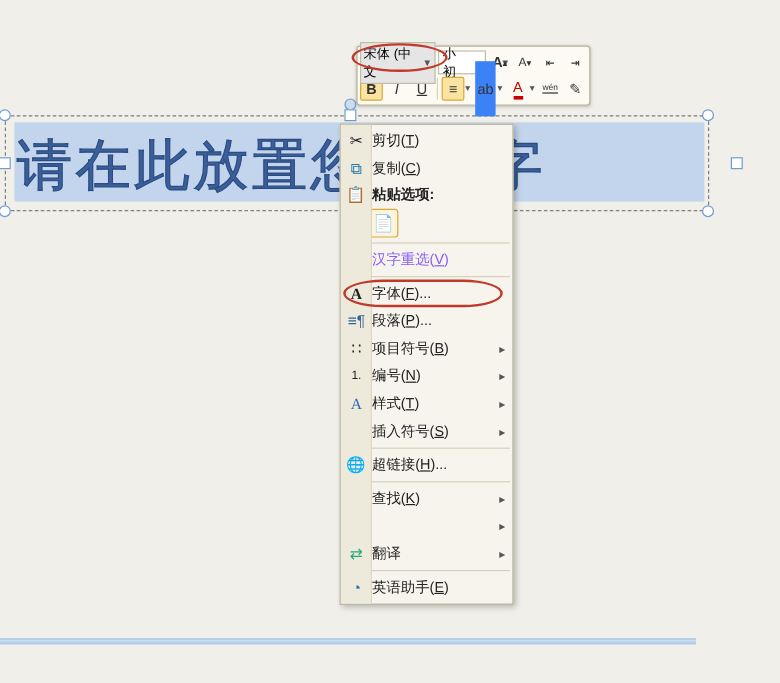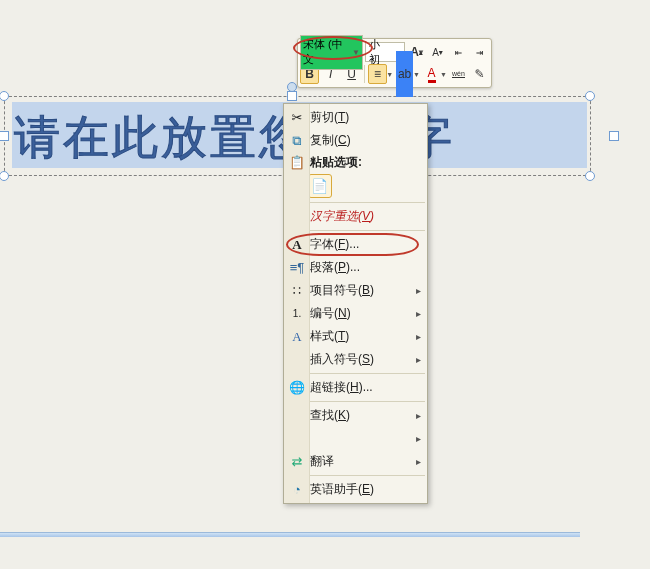--- a/index.html
+++ b/index.html
@@ -63,21 +63,21 @@
     border-radius: 3px;
     padding: 2px;
     box-shadow: 0 1px 3px rgba(0,0,0,.2);
     z-index: 5;
   }
   .tb-row { display:flex; align-items:center; height:22px; gap:2px; }
   .font-box {
     position: relative;
     display:flex; align-items:center;
     border:1px solid #c0bda6;
-    background:#22c55e;
+    background:#e5e5e5;
     height:35px; width:66px;
     font-size:11px;
     padding:0 2px;
   }
   .font-box .dd { margin-left:auto; font-size:8px; color:#555; }
   .circle-highlight {
     position:absolute;
     border:2px solid #c0392b;
     border-radius:50%;
     pointer-events:none;
@@ -112,21 +112,21 @@
   }
   .ctx-item {
     display:flex; align-items:center;
     height:23px;
     padding:0 6px 0 4px;
     font-size:12px;
     color:#222;
     cursor:default;
     position:relative;
   }
-  .ctx-item.disabled { color:#b91c1c;font-style:italic; }
+  .ctx-item.disabled { color:#8b5cf6; }
   .ctx-item.header { font-weight:bold; height:20px; }
   .ctx-item .icon {
     width:18px; display:flex; justify-content:center; font-size:13px;
   }
   .ctx-item .lbl { flex:1; padding-left:4px; white-space:nowrap; }
   .ctx-item .u { text-decoration:underline; }
   .ctx-item .sub { margin-left:auto; font-size:10px; color:#555; }
   .ctx-sep { height:1px; background:#d5d1bc; margin:2px 2px 2px 26px; }
   .ctx-item .circle2 {
     position:absolute; left:2px; right:8px; top:0; bottom:0;

